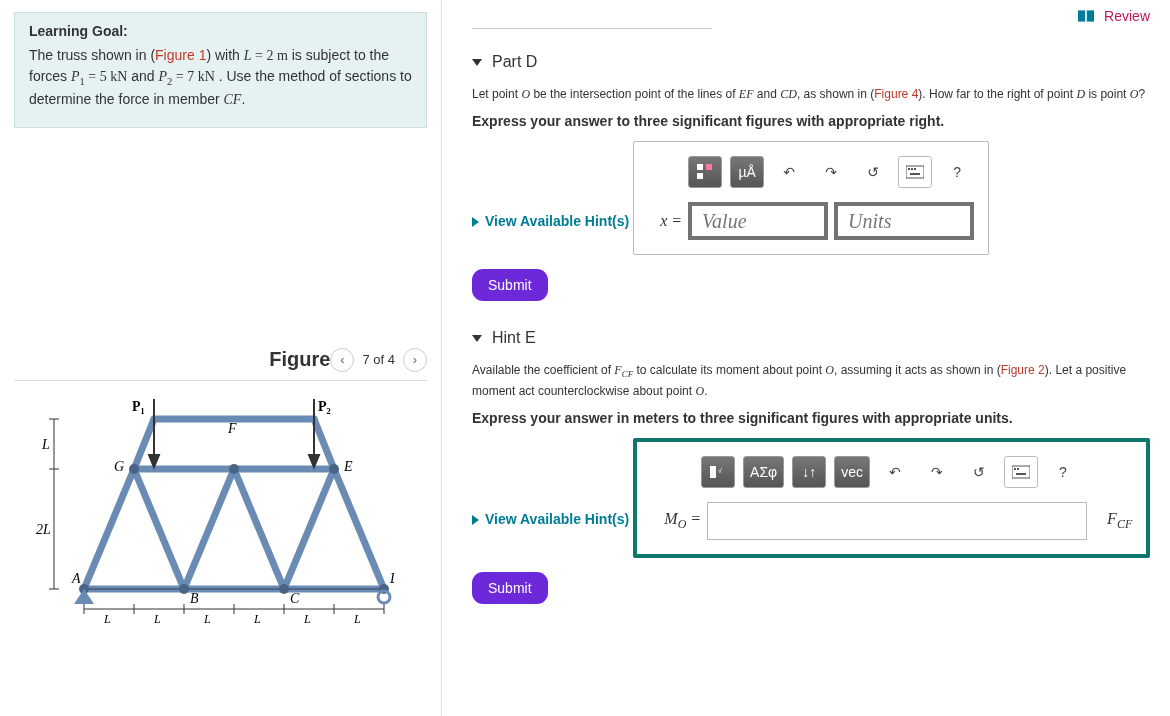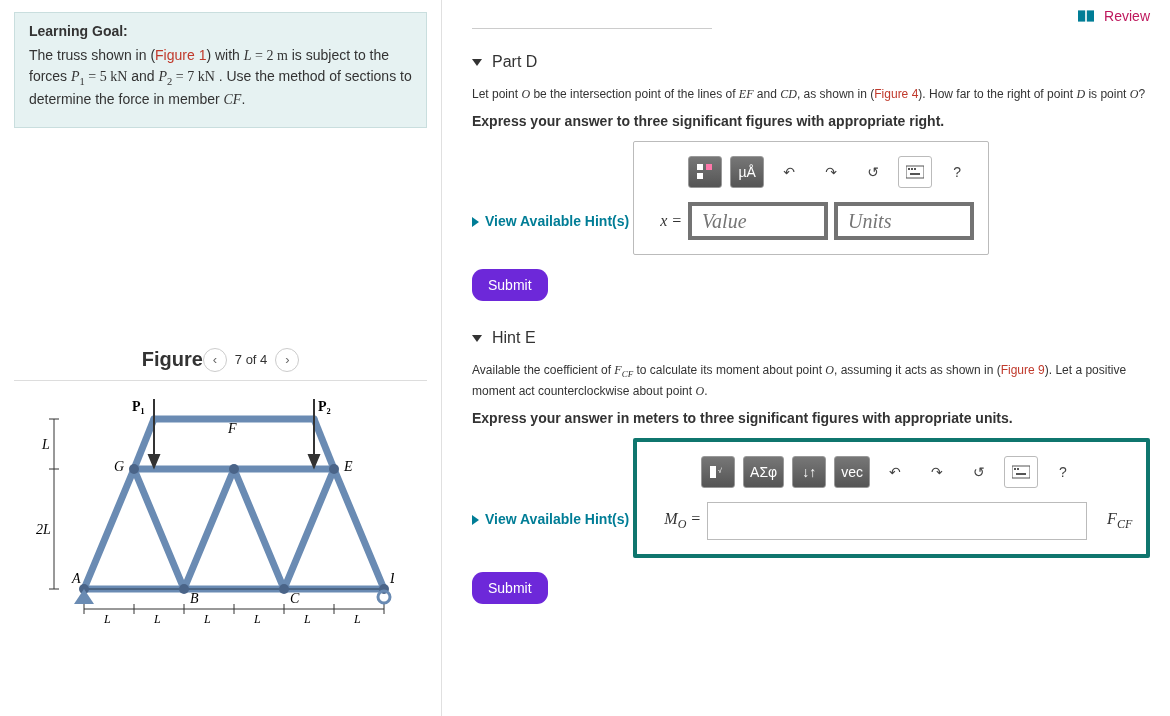--- a/index.html
+++ b/index.html
@@ -6,21 +6,21 @@
 body { font-family: Arial, Helvetica, sans-serif; font-size: 14px; color: #333; background: #fff; width: 1170px; height: 716px; overflow: hidden; display: flex; }
 .left-col { width: 442px; padding: 12px 14px; border-right: 1px solid #e0e0e0; }
 .right-col { flex: 1; padding: 0 10px 0 30px; position: relative; overflow-y: auto; }
 .learning-box { background: #e6f2f2; border: 1px solid #c9dede; padding: 10px 14px; margin-bottom: 18px; }
 .learning-box .lg-title { font-weight: bold; margin-bottom: 6px; font-size: 14px; }
 .learning-box p { line-height: 1.45; font-size: 14px; margin-bottom: 6px; }
 .fig-link { color: #c0392b; }
 .math-i { font-family: 'Times New Roman', serif; font-style: italic; }
 .math-r { font-family: 'Times New Roman', serif; }
 sub { font-size: 0.75em; }
-.figure-header { display: flex; align-items: center; justify-content: center; margin-top: 220px; padding-bottom: 8px; border-bottom: 1px solid #ddd; }
+.figure-header { display: flex; align-items: center; justify-content: flex-end; margin-top: 220px; padding-bottom: 8px; border-bottom: 1px solid #ddd; }
 .figure-header h2 { font-size: 20px; font-weight: bold; color: #333; }
 .fig-nav { display: flex; align-items: center; gap: 8px; font-size: 13px; color: #333; }
 .nav-btn { width: 24px; height: 24px; border: 1px solid #ccc; border-radius: 50%; background: #fff; display: flex; align-items: center; justify-content: center; cursor: pointer; color: #666; }
 .figure-area { position: relative; width: 380px; height: 230px; margin-top: 18px; }
 .review-row { position: absolute; top: 8px; right: 20px; display:flex; align-items:center; gap:10px; color: #be185d; font-size: 14px; }
 .book-icon { width: 16px; height: 12px; }
 .divider-top { border-bottom: 1px solid #ccc; width: 240px; margin: 28px 0 24px 0; }
 .part { margin-bottom: 28px; }
 .part-head { display: flex; align-items: center; gap: 10px; margin-bottom: 14px; cursor: pointer; }
 .tri-down { width: 0; height: 0; border-left: 5px solid transparent; border-right: 5px solid transparent; border-top: 7px solid #333; }
@@ -202,21 +202,21 @@
     </div>
   </div>
 
   <div class="part">
     <div class="part-head">
       <div class="tri-down"></div>
       <div class="part-title">Hint E</div>
     </div>
     <div class="part-body">
       <p class="part-text">
-        <span>Available the coefficient of </span><span class="math-i">F</span><sub class="math-i">CF</sub><span> to calculate its moment about point </span><span class="math-i">O</span><span>, assuming it acts as shown in (</span><span class="fig-link">Figure 9</span><span>). Let a positive moment act counterclockwise about point </span><span class="math-i">O</span><span>.</span>
+        <span>Available the coefficient of </span><span class="math-i">F</span><sub class="math-i">CF</sub><span> to calculate its moment about point </span><span class="math-i">O</span><span>, assuming it acts as shown in (</span><span class="fig-link">Figure 2</span><span>). Let a positive moment act counterclockwise about point </span><span class="math-i">O</span><span>.</span>
       </p>
       <p class="part-instruct">Express your answer in meters to three significant figures with appropriate units.</p>
       <div class="hints-link"><span class="tri-right"></span><span>View Available Hint(s)</span></div>
 
       <div class="answer-box-wide">
         <div class="toolbar" style="padding-left:50px">
           <div class="tb-btn">
               <svg class="tb-icon" viewBox="0 0 18 18">
                 <rect x="1" y="3" width="6" height="12" fill="#fff"></rect>
                 <text x="9" y="10" font-size="7" fill="#fff">√</text>

